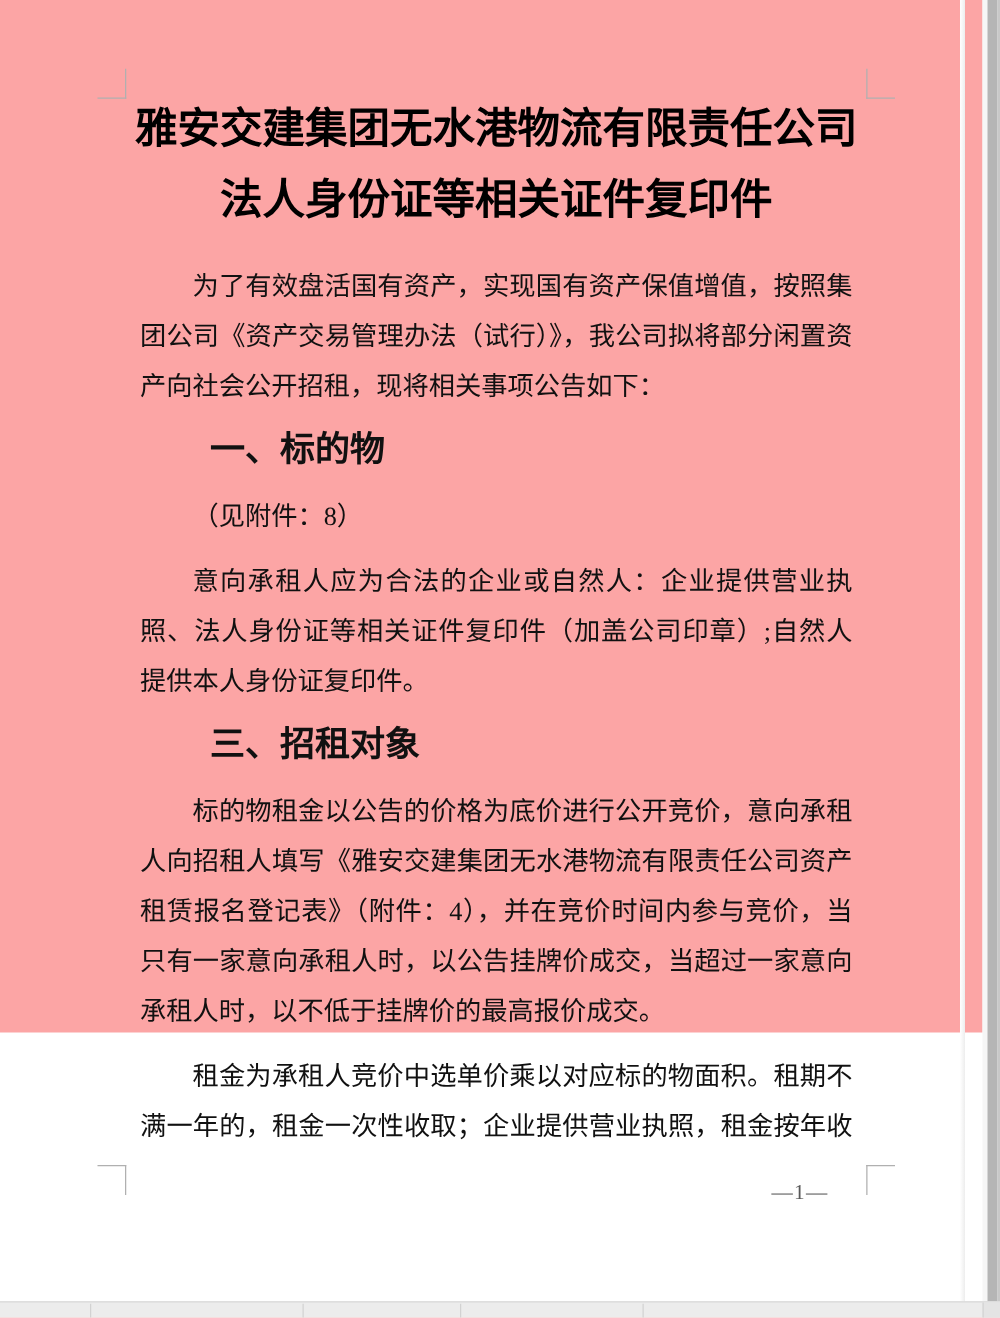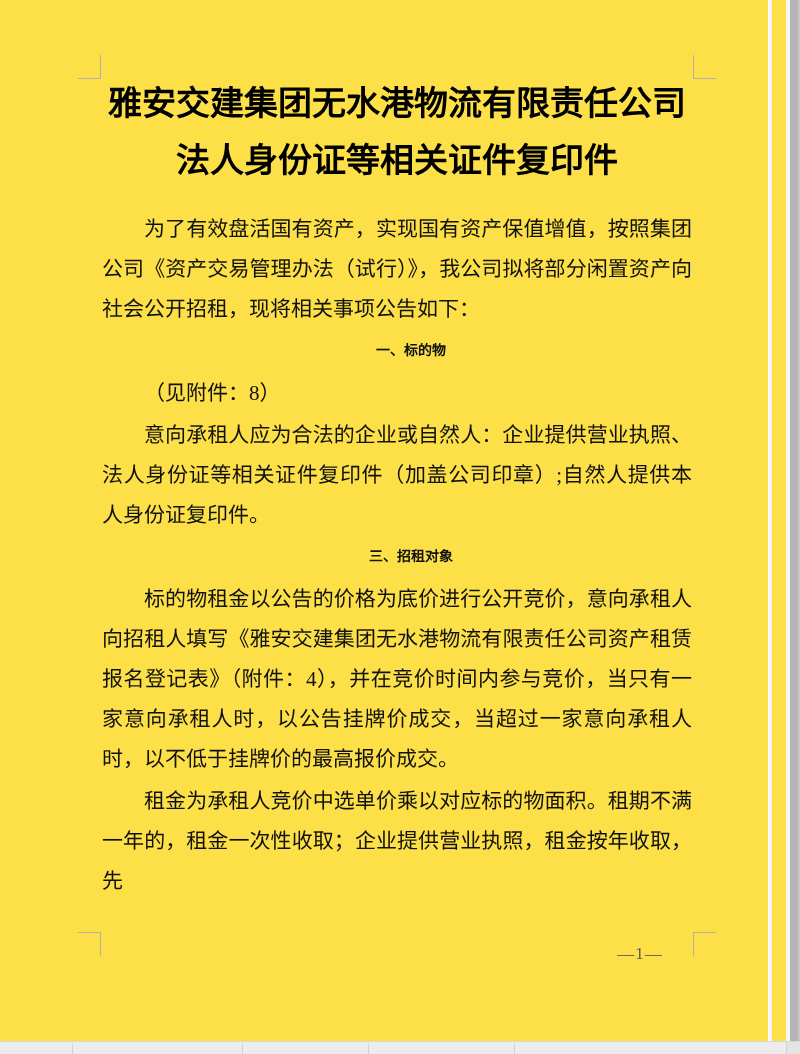--- a/index.html
+++ b/index.html
@@ -3,45 +3,45 @@
 <meta charset="utf-8">
 <style>
   html,body{margin:0;padding:0;}
   body{
     width:800px;height:1054px;position:relative;overflow:hidden;
     background:#ffffff;
     font-family:"Liberation Serif","DejaVu Serif",serif;
     color:#111111;
   }
   
-  .page{position:absolute;left:0;top:0;width:786px;height:1054px;background:#fde047;}
+  .page{position:absolute;left:0;top:0;width:786px;height:826px;background:#fca5a5;}
   .page-edge{position:absolute;top:0;right:14px;width:4px;height:1041px;
     background:linear-gradient(to right,#ffffff,#ededed);}
   
   .mark{position:absolute;width:22px;height:23px;}
   .mark.tl{left:78px;top:55px;border-right:1px solid #b0b0b0;border-bottom:1px solid #b0b0b0;}
   .mark.tr{left:693px;top:55px;border-left:1px solid #b0b0b0;border-bottom:1px solid #b0b0b0;}
   .mark.bl{left:78px;top:932px;border-right:1px solid #b0b0b0;border-top:1px solid #b0b0b0;}
   .mark.br{left:693px;top:932px;border-left:1px solid #b0b0b0;border-top:1px solid #b0b0b0;}
   
   .content{
     position:absolute;left:100px;top:75px;width:594px;height:854px;
     overflow:hidden;
   }
   .doc-title{
     text-align:center;font-weight:bold;font-size:34px;line-height:57px;
     letter-spacing:0px;color:#000000;
   }
   .para, .heading{
-    margin:2px;font-size:21px;line-height:40px;
+    margin:12px;font-size:21px;line-height:40px;
     text-align:justify;text-indent:2em;
     word-break:break-all;overflow-wrap:break-word;
   }
   .para.intro{margin-top:20px;}
-  .heading{font-weight:bold;font-size:14px;text-align:center;}
+  .heading{font-weight:bold;font-size:28px;text-align:left;}
   
   .page-number{
     position:absolute;left:580px;top:944px;width:120px;
     text-align:center;font-size:17px;color:#595959;letter-spacing:1px;
   }
   
   .scroll-track{position:absolute;right:0;top:0;width:14px;height:1041px;background:#f6f6f6;}
   .scroll-thumb{position:absolute;left:4px;top:0;width:8px;height:1041px;background:#b5b5b5;}
   .scroll-edge{position:absolute;right:0;top:0;width:2px;height:1041px;background:#c8c8c8;}
   

